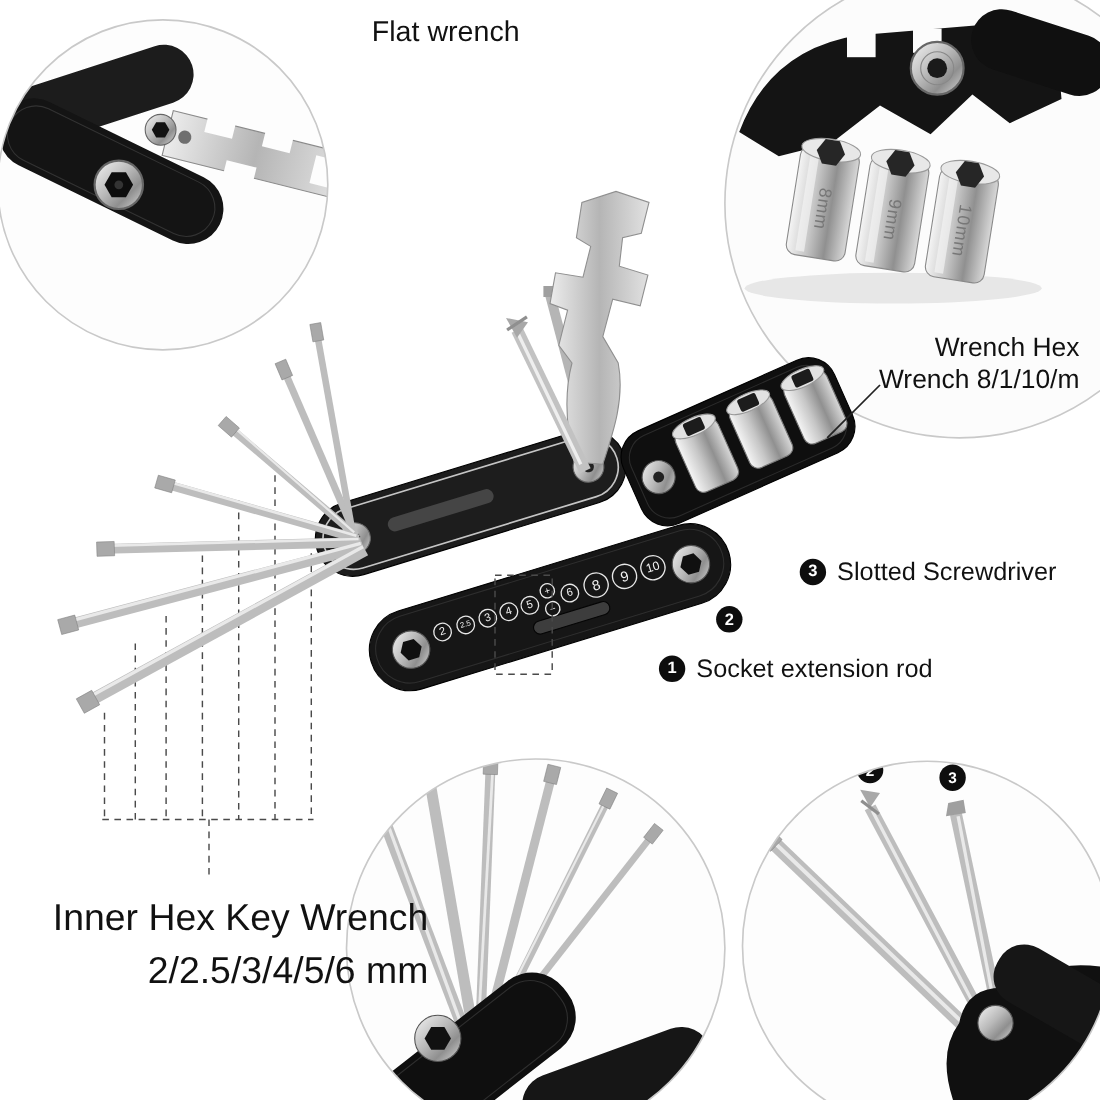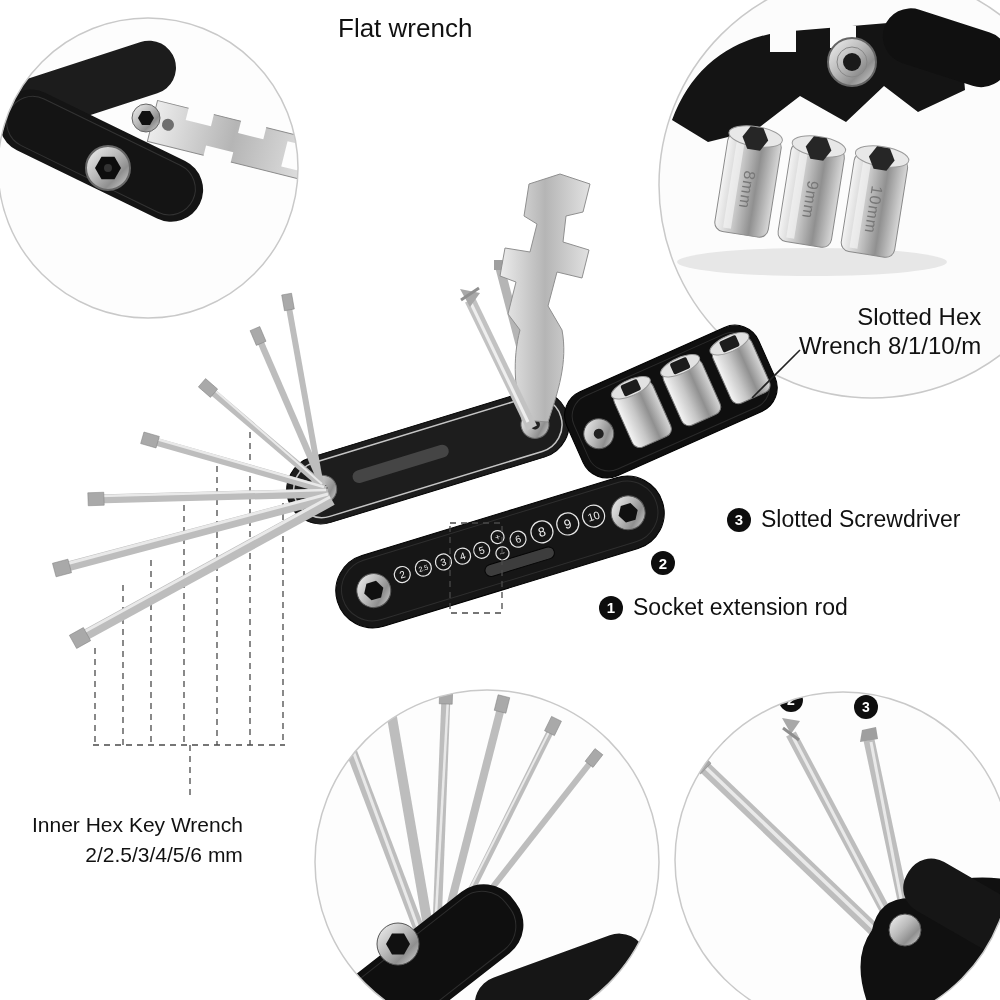--- a/index.html
+++ b/index.html
@@ -5,21 +5,21 @@
   html,body{margin:0;padding:0;}
   body{
     width:1000px;height:1000px;position:relative;background:#ffffff;
     overflow:hidden;font-family:"Liberation Sans", sans-serif;color:#111;
   }
   svg.art{position:absolute;left:0;top:0;z-index:1;}
   .label{position:absolute;z-index:2;}
   .label .l1,.label .l2{white-space:nowrap;text-align:right;}
   #flat-label{left:338px;top:14px;font-size:26px;line-height:1.15;}
   #socket-label{left:799px;top:303px;font-size:24px;line-height:1.2;}
-  #inner-label{left:32px;top:810px;font-size:21px;line-height:1.45;}
+  #inner-label{left:48px;top:810px;font-size:34px;line-height:1.45;}
   .list-item{position:absolute;z-index:2;display:flex;align-items:center;font-size:23px;}
   .badge{display:inline-flex;flex:none;width:24px;height:24px;border-radius:50%;
     background:#0d0d0d;color:#fff;align-items:center;justify-content:center;
     font-size:15px;font-weight:bold;margin-right:10px;}
   #item3{left:727px;top:506px;}
   #item2{left:651px;top:551px;}
   #item1{left:599px;top:594px;}
 </style>
 </head>
 <body>
@@ -312,21 +312,21 @@
     </g>
     <circle cx="843" cy="860" r="168" fill="none" stroke="#c9c9c9" stroke-width="1.5"></circle>
   </g>
 </svg>
 
 <div class="label" id="flat-label">
   <div class="l1">Flat wrench</div>
 </div>
 
 <div class="label" id="socket-label">
-  <div class="l1">Slotted Hex</div>
+  <div class="l1">Wrench Hex</div>
   <div class="l2">Wrench 8/1/10/m</div>
 </div>
 
 <div class="list-item" id="item3">
   <span class="badge">3</span>
   <span>Slotted Screwdriver</span>
 </div>
 <div class="list-item" id="item2">
   <span class="badge">2</span>
 </div>

